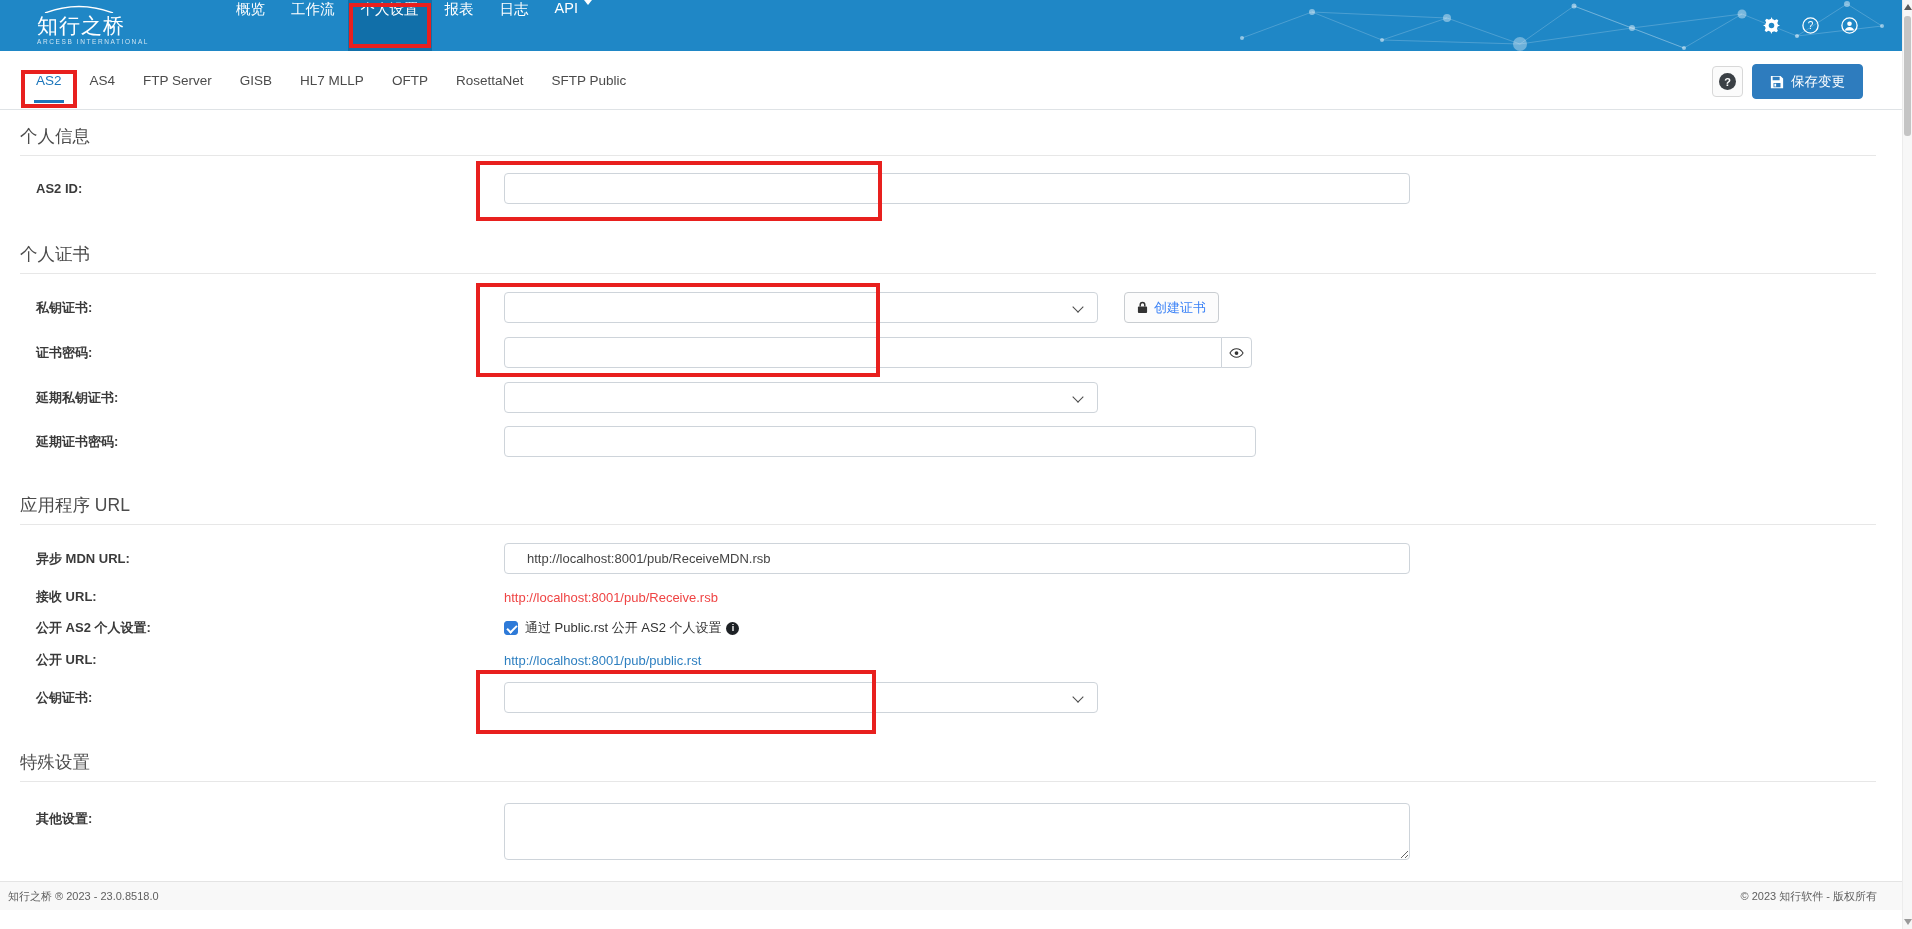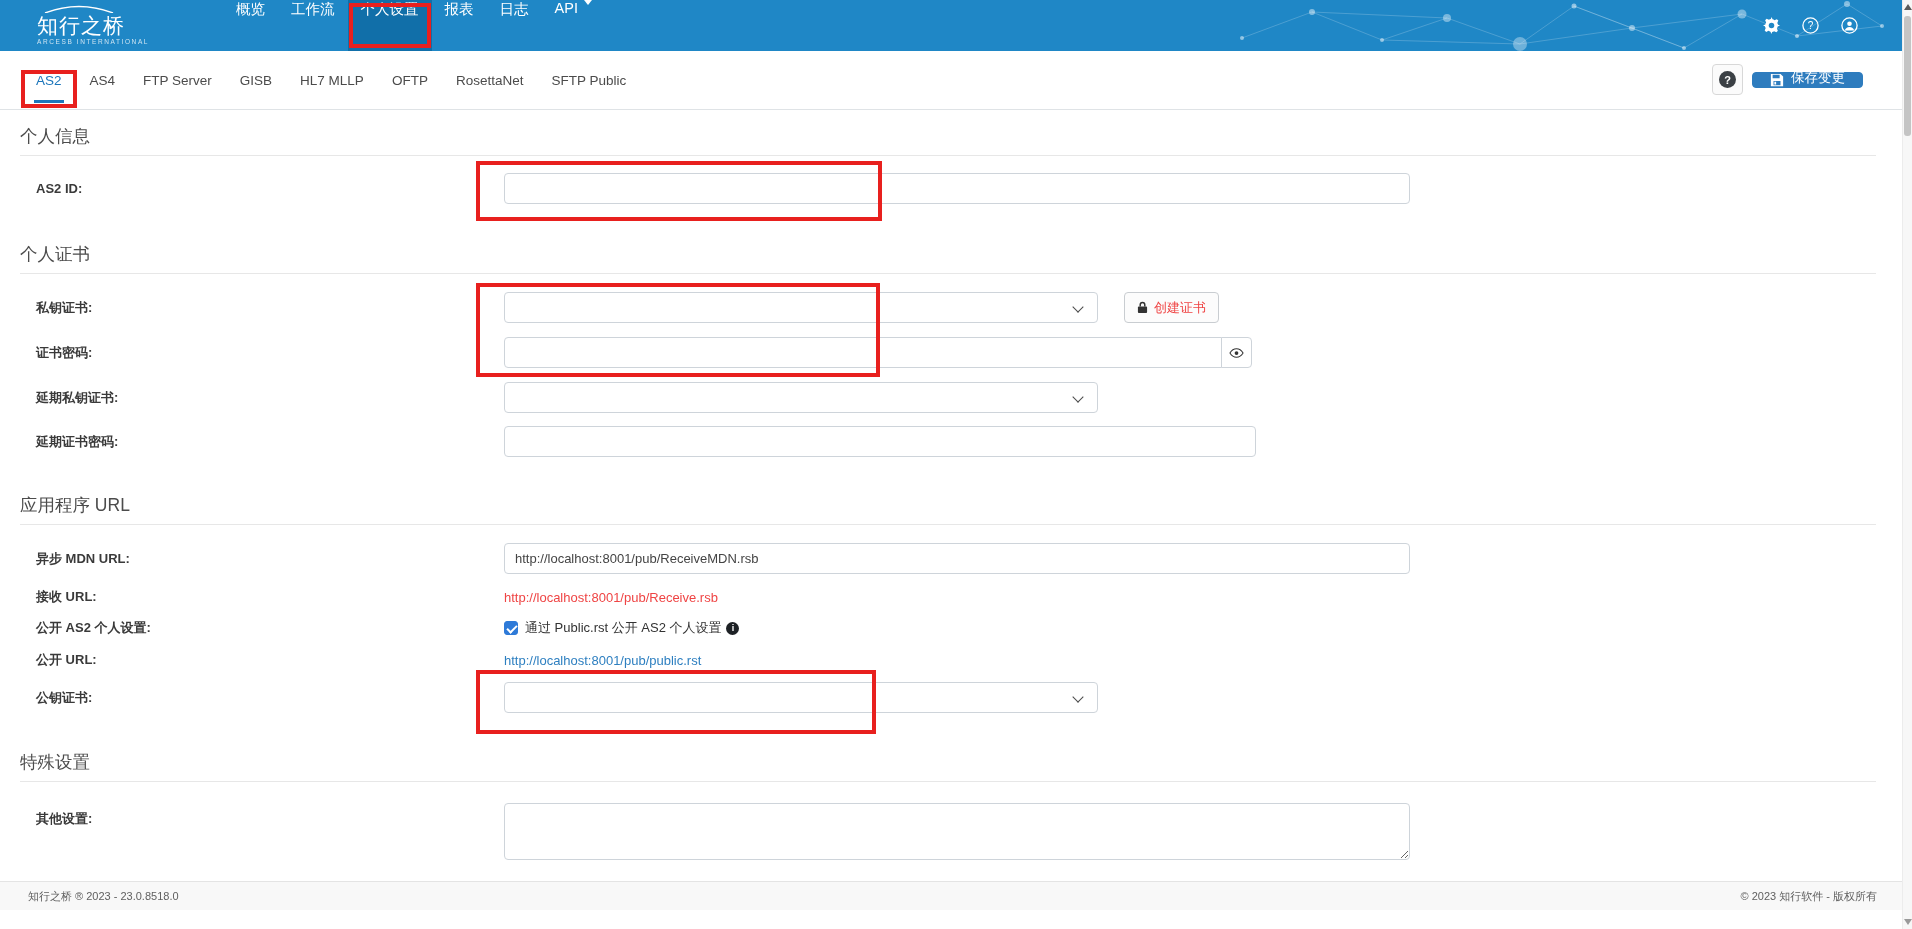--- a/index.html
+++ b/index.html
@@ -25,50 +25,50 @@
   .nav-icon{width:17px;height:17px;display:flex;align-items:center;justify-content:center;cursor:pointer;}
 
   
   .tabbar{height:59px;width:1902px;border-bottom:1px solid #dfe3e6;display:flex;align-items:stretch;padding-left:22px;position:relative;background:#fff;}
   .tab{display:flex;align-items:center;padding:0 14px;font-size:13.5px;color:#4b4b4b;cursor:pointer;position:relative;white-space:nowrap;}
   .tab.active{color:var(--tab-active);}
   .tab.active::after{content:"";position:absolute;left:12px;right:12px;bottom:6px;height:3px;background:var(--tab-active);}
   .tab-actions{position:absolute;right:39px;top:13px;display:flex;gap:9px;align-items:center;}
   .help-btn{width:31px;height:31px;border:1px solid #d8d8d8;border-radius:4px;background:#fbfbfb;display:flex;align-items:center;justify-content:center;cursor:pointer;}
   .qmark{width:17px;height:17px;border-radius:50%;background:#3b4045;color:#fff;font-size:11px;font-weight:bold;display:flex;align-items:center;justify-content:center;}
-  .save-btn{height:16px;padding:0 17px;background:var(--accent-blue);border:1px solid var(--accent-blue);border-radius:4px;color:#fff;font-size:13.5px;display:flex;align-items:flex-end;gap:7px;cursor:pointer;}
+  .save-btn{height:35px;padding:0 17px;background:var(--accent-blue);border:1px solid var(--accent-blue);border-radius:4px;color:#fff;font-size:13.5px;display:flex;align-items:center;gap:7px;cursor:pointer;}
 
   
   .section-h{margin:0 36px 0 20px;font-size:17.5px;font-weight:400;color:#4c4c4c;padding-bottom:7px;border-bottom:1px solid #e7e7e7;}
   .mt14{margin-top:14px}.mt17{margin-top:17px}.mt38{margin-top:38px}.mt18{margin-top:18px}
   .mt14b{margin-top:14px}.mt13{margin-top:13px}.mt36{margin-top:36px}.mt37{margin-top:37px}.mt21{margin-top:21px}
   .form-row{display:flex;align-items:center;}
   .form-row.top{align-items:flex-start;}
   .flabel{flex:0 0 504px;padding-left:36px;font-size:13px;font-weight:bold;color:#3a3a3a;white-space:nowrap;}
   .form-row.top .flabel{padding-top:7px;}
-  .txt{height:31px;border:1px solid #ced4da;border-radius:4px;padding:0 10px;font-size:13px;color:#444;font-family:inherit;background:#fff;outline:none;}
+  .txt{height:31px;border:1px solid #ced4da;border-radius:4px;padding:0 22px;font-size:13px;color:#444;font-family:inherit;background:#fff;outline:none;}
   .w-lg{width:906px}.w-pwd{width:718px}.w-pwd2{width:752px}
   .select{width:594px;height:31px;border:1px solid #ced4da;border-radius:4px;background:#fff;position:relative;cursor:pointer;}
   .select .chev{position:absolute;right:15px;top:10px;width:8px;height:8px;border-right:1.7px solid #4a4a4a;border-bottom:1.7px solid #4a4a4a;transform:rotate(45deg);}
   .input-group{display:flex;}
   .input-group .txt{border-top-right-radius:0;border-bottom-right-radius:0;}
   .eye-btn{width:31px;height:31px;border:1px solid #ced4da;margin-left:-1px;border-radius:0 4px 4px 0;background:#fff;display:flex;align-items:center;justify-content:center;cursor:pointer;}
-  .mini-btn{margin-left:26px;height:31px;padding:0 12px;border:1px solid #c9cdd1;background:#fcfcfc;border-radius:4px;font-size:13px;color:#ef4444;display:flex;align-items:center;gap:6px;cursor:pointer;white-space:nowrap;}
+  .mini-btn{margin-left:26px;height:31px;padding:0 12px;border:1px solid #c9cdd1;background:#fcfcfc;border-radius:4px;font-size:13px;color:#3b82f6;display:flex;align-items:center;gap:6px;cursor:pointer;white-space:nowrap;}
   .static-url{font-size:13px;color:#ef4444;}
   .url-link{font-size:13px;color:var(--link-blue);text-decoration:none;cursor:pointer;}
   .cb-wrap{display:flex;align-items:center;}
   .checkbox{width:14px;height:14px;background:#2e7ad8;border:1px solid #2e7ad8;border-radius:3px;position:relative;cursor:pointer;}
   .checkbox::after{content:"";position:absolute;left:4px;top:1px;width:4px;height:8px;border:solid #fff;border-width:0 2px 2px 0;transform:rotate(45deg);}
   .cb-label{margin-left:7px;font-size:13px;color:#333;}
   .info-dot{margin-left:5px;width:13px;height:13px;border-radius:50%;background:#1d2125;color:#fff;font-size:9px;font-weight:bold;display:inline-flex;align-items:center;justify-content:center;font-style:normal;}
   .info-dot::after{content:"i";}
   textarea.other{width:906px;height:57px;border:1px solid #ced4da;border-radius:4px;padding:6px 10px;font-size:13px;font-family:inherit;color:#444;resize:both;outline:none;}
 
   
-  .footer{margin-top:21px;height:29px;width:1912px;background:#f8f8f8;border-top:1px solid #e4e4e4;display:flex;align-items:center;justify-content:space-between;padding:0 35px 0 28px;font-size:11px;color:#5f5f5f;}
+  .footer{margin-top:21px;height:29px;width:1912px;background:#f8f8f8;border-top:1px solid #e4e4e4;display:flex;align-items:center;justify-content:space-between;padding:0 35px 0 8px;font-size:11px;color:#5f5f5f;}
 
   
   .rel{position:relative;}
   .anno{position:absolute;border:4px solid var(--annotation-red);pointer-events:none;z-index:25;}
   .anno-nav{left:1px;right:1px;top:3px;bottom:3px;}
   .anno-tab{left:-1px;right:-1px;top:19px;bottom:1px;}
   .anno-as2id{left:-28px;top:-12px;width:406px;height:60px;}
   .anno-certs{left:-28px;top:-9px;width:404px;height:94px;}
   .anno-pubcert{left:-28px;top:-12px;width:400px;height:64px;}
 

